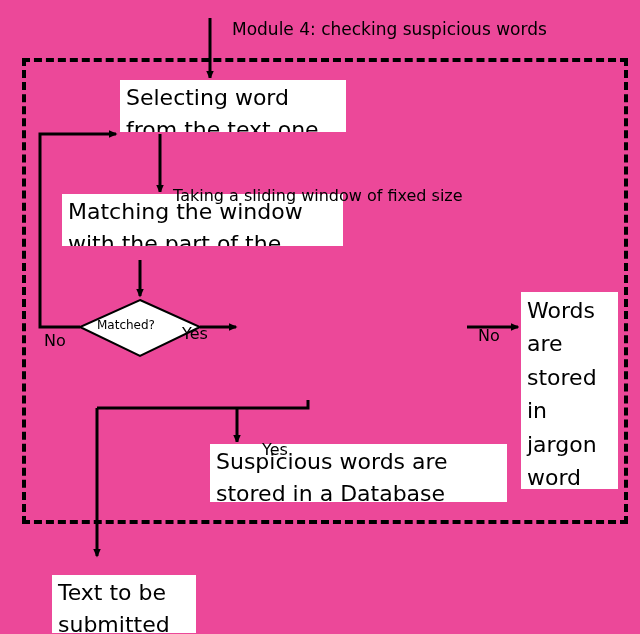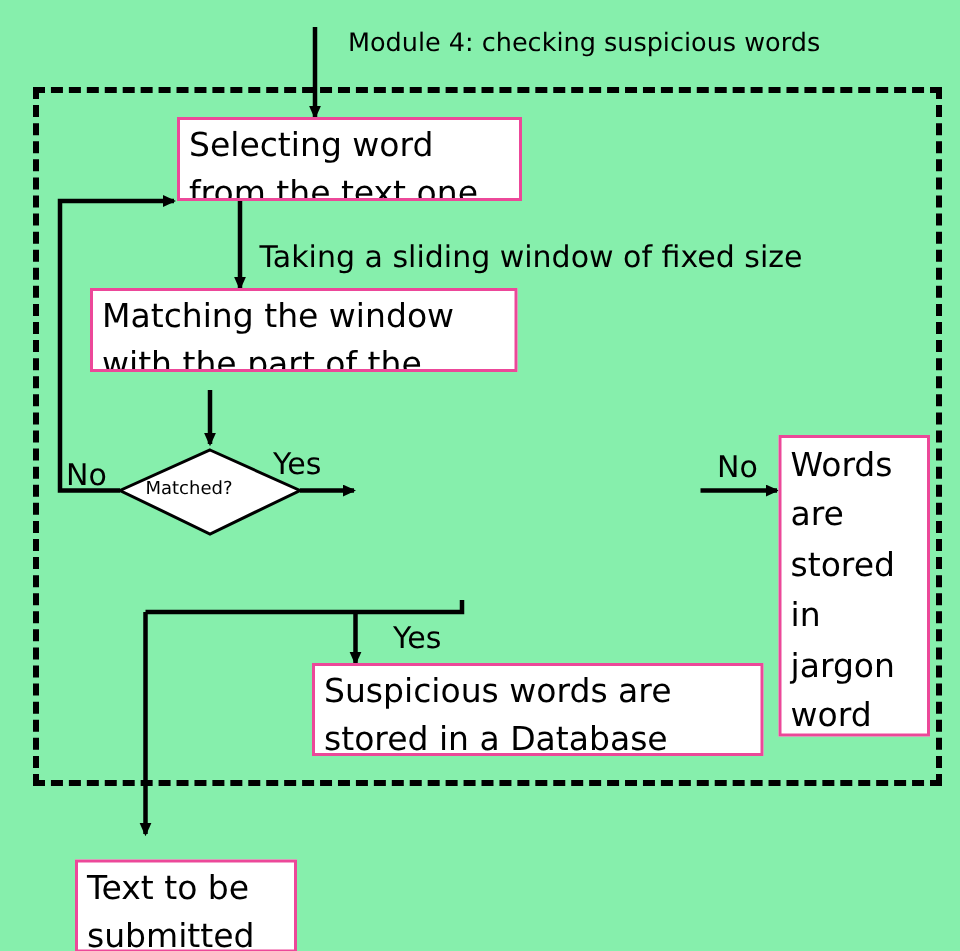--- a/index.html
+++ b/index.html
@@ -7,21 +7,21 @@
     padding: 0;
     background: #ffffff;
   }
   body {
     font-family: "DejaVu Sans", sans-serif;
   }
   #canvas {
     position: relative;
     width: 640px;
     height: 634px;
-    background: #86efac;
+    background: #ec4899;
     overflow: hidden;
   }
   #svg-layer {
     position: absolute;
     left: 0;
     top: 0;
     width: 640px;
     height: 634px;
   }
   .node {
@@ -35,25 +35,26 @@
     padding: 2px 5px 0 6px;
     overflow: hidden;
     z-index: 3;
   }
   .node.tight {
     line-height: 1.38;
   }
   .edge-label {
     position: absolute;
     color: #000000;
-    font-size: 20px;
+    font-size: 16px;
     line-height: 1.1;
     white-space: nowrap;
     z-index: 4;
     background: transparent;
+    margin-top: 27px;
   }
   .title-label {
     position: absolute;
     color: #000000;
     font-size: 17px;
     line-height: 1.1;
     white-space: nowrap;
     z-index: 4;
   }
   .module-frame {

